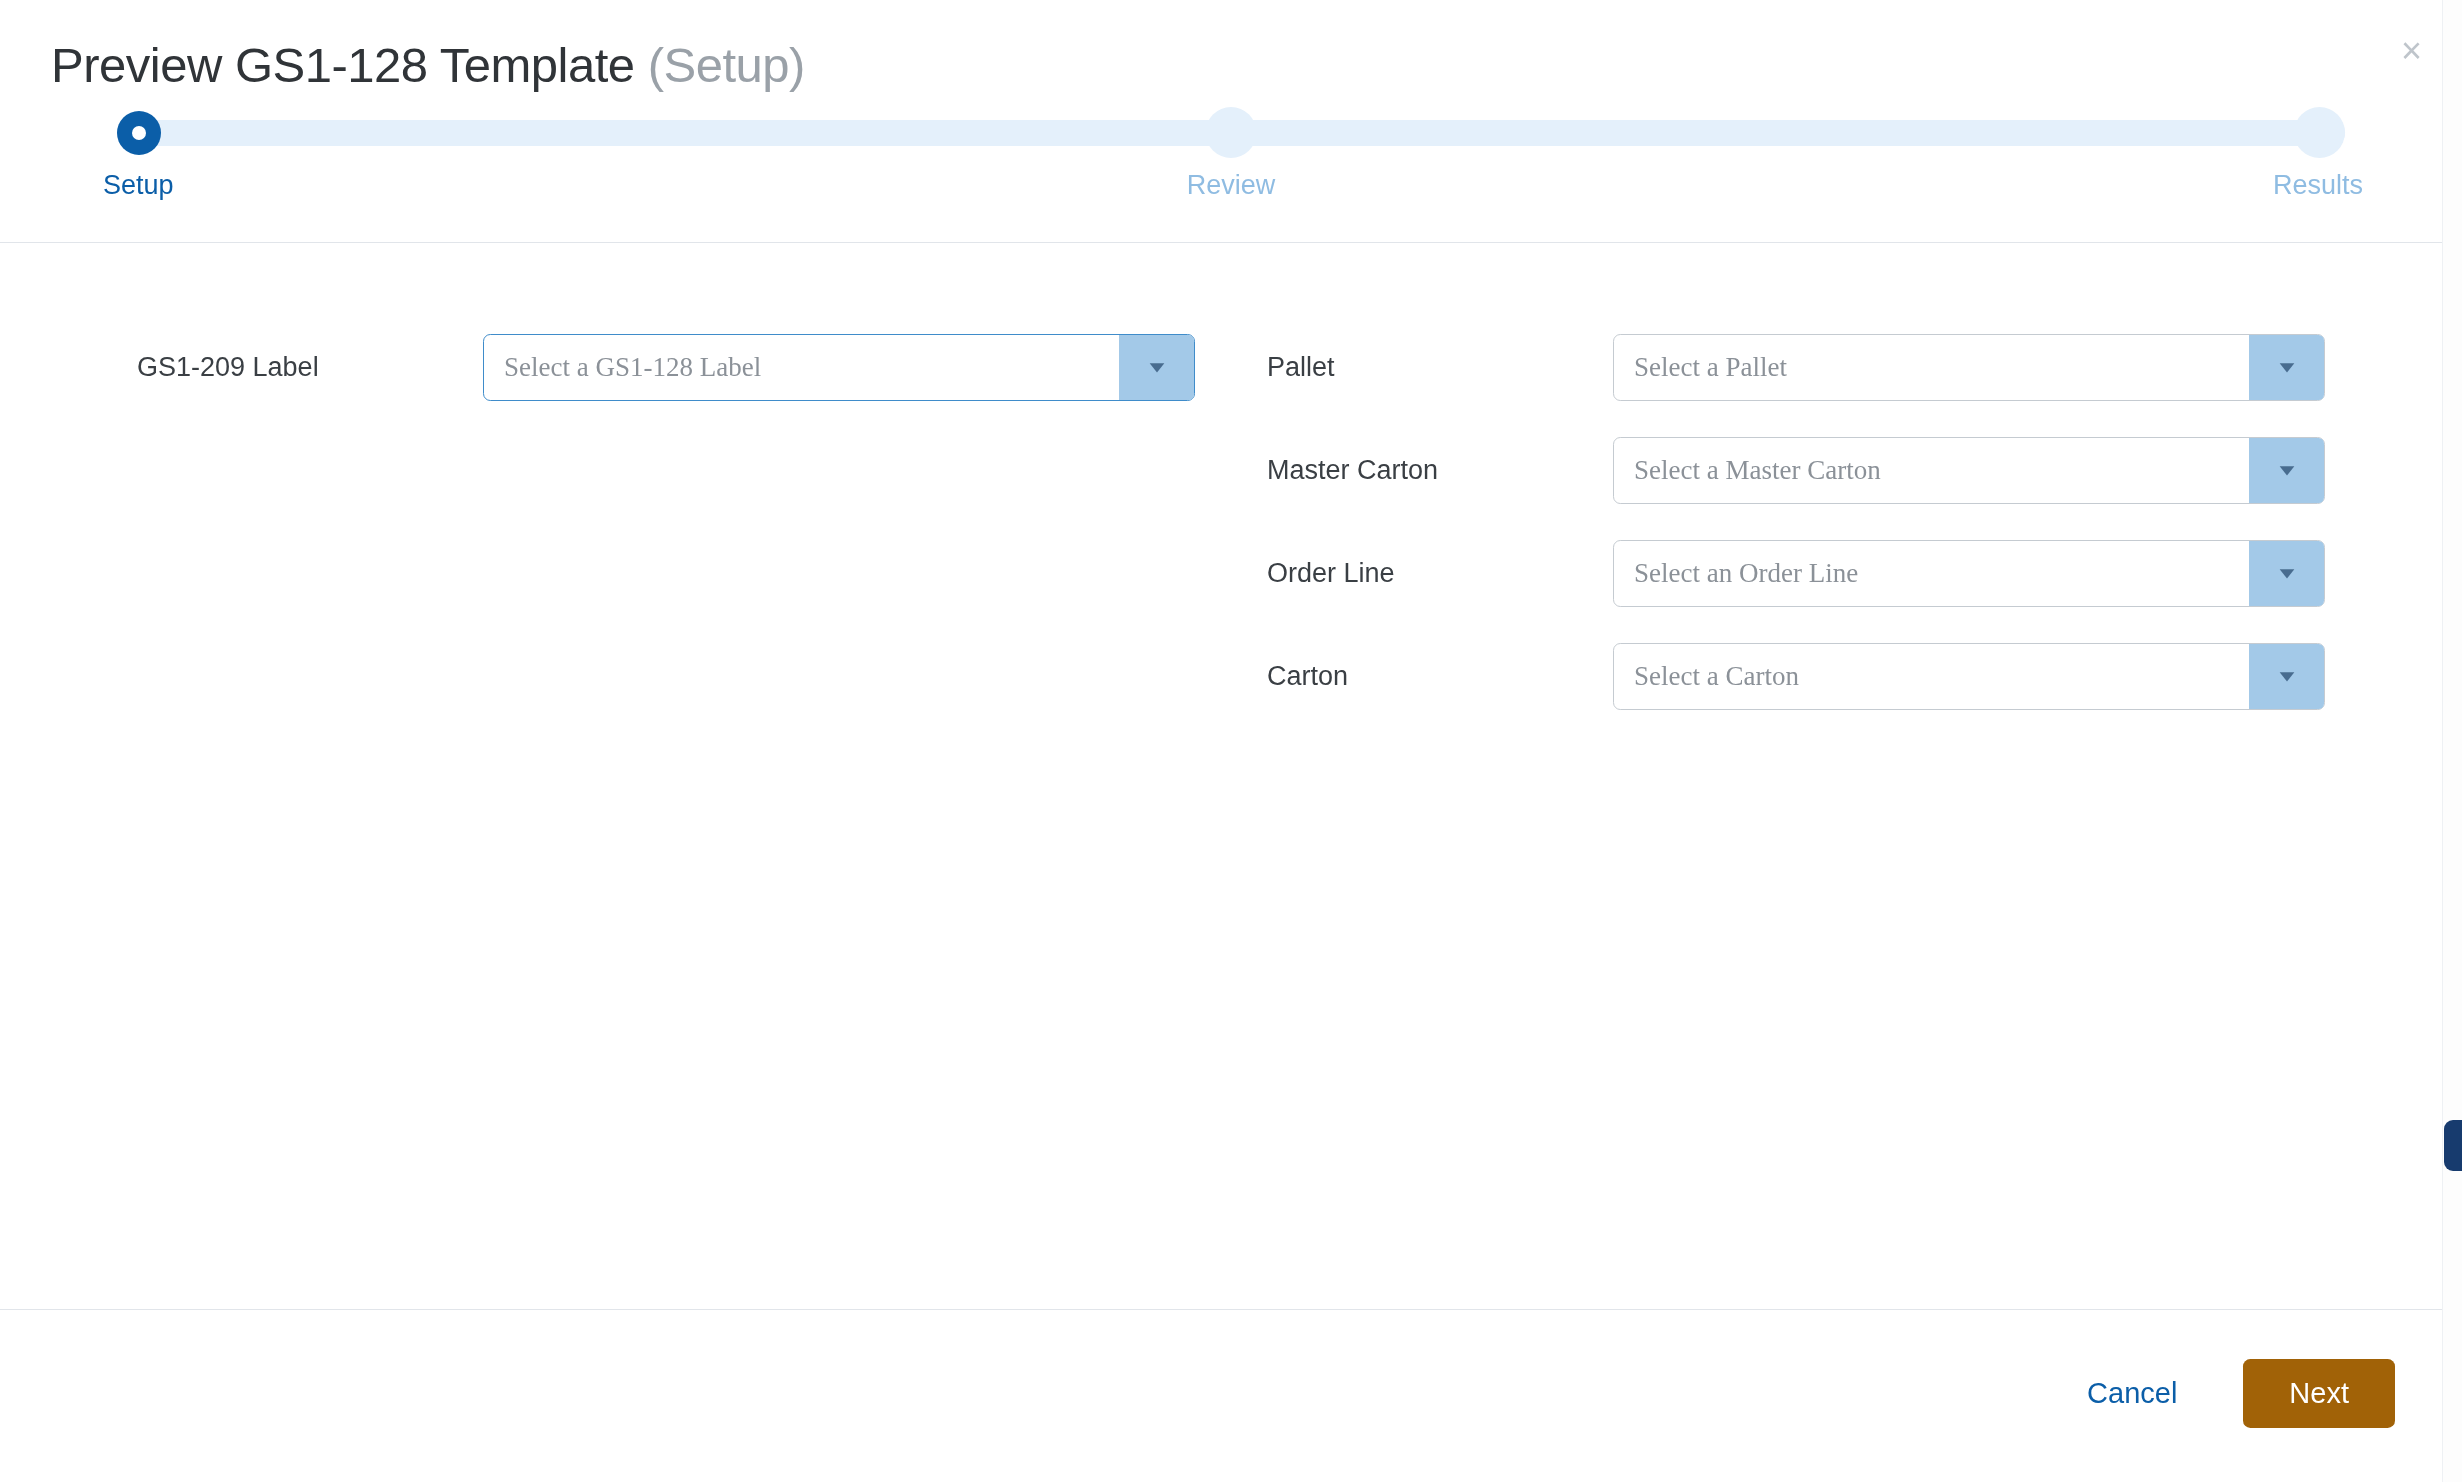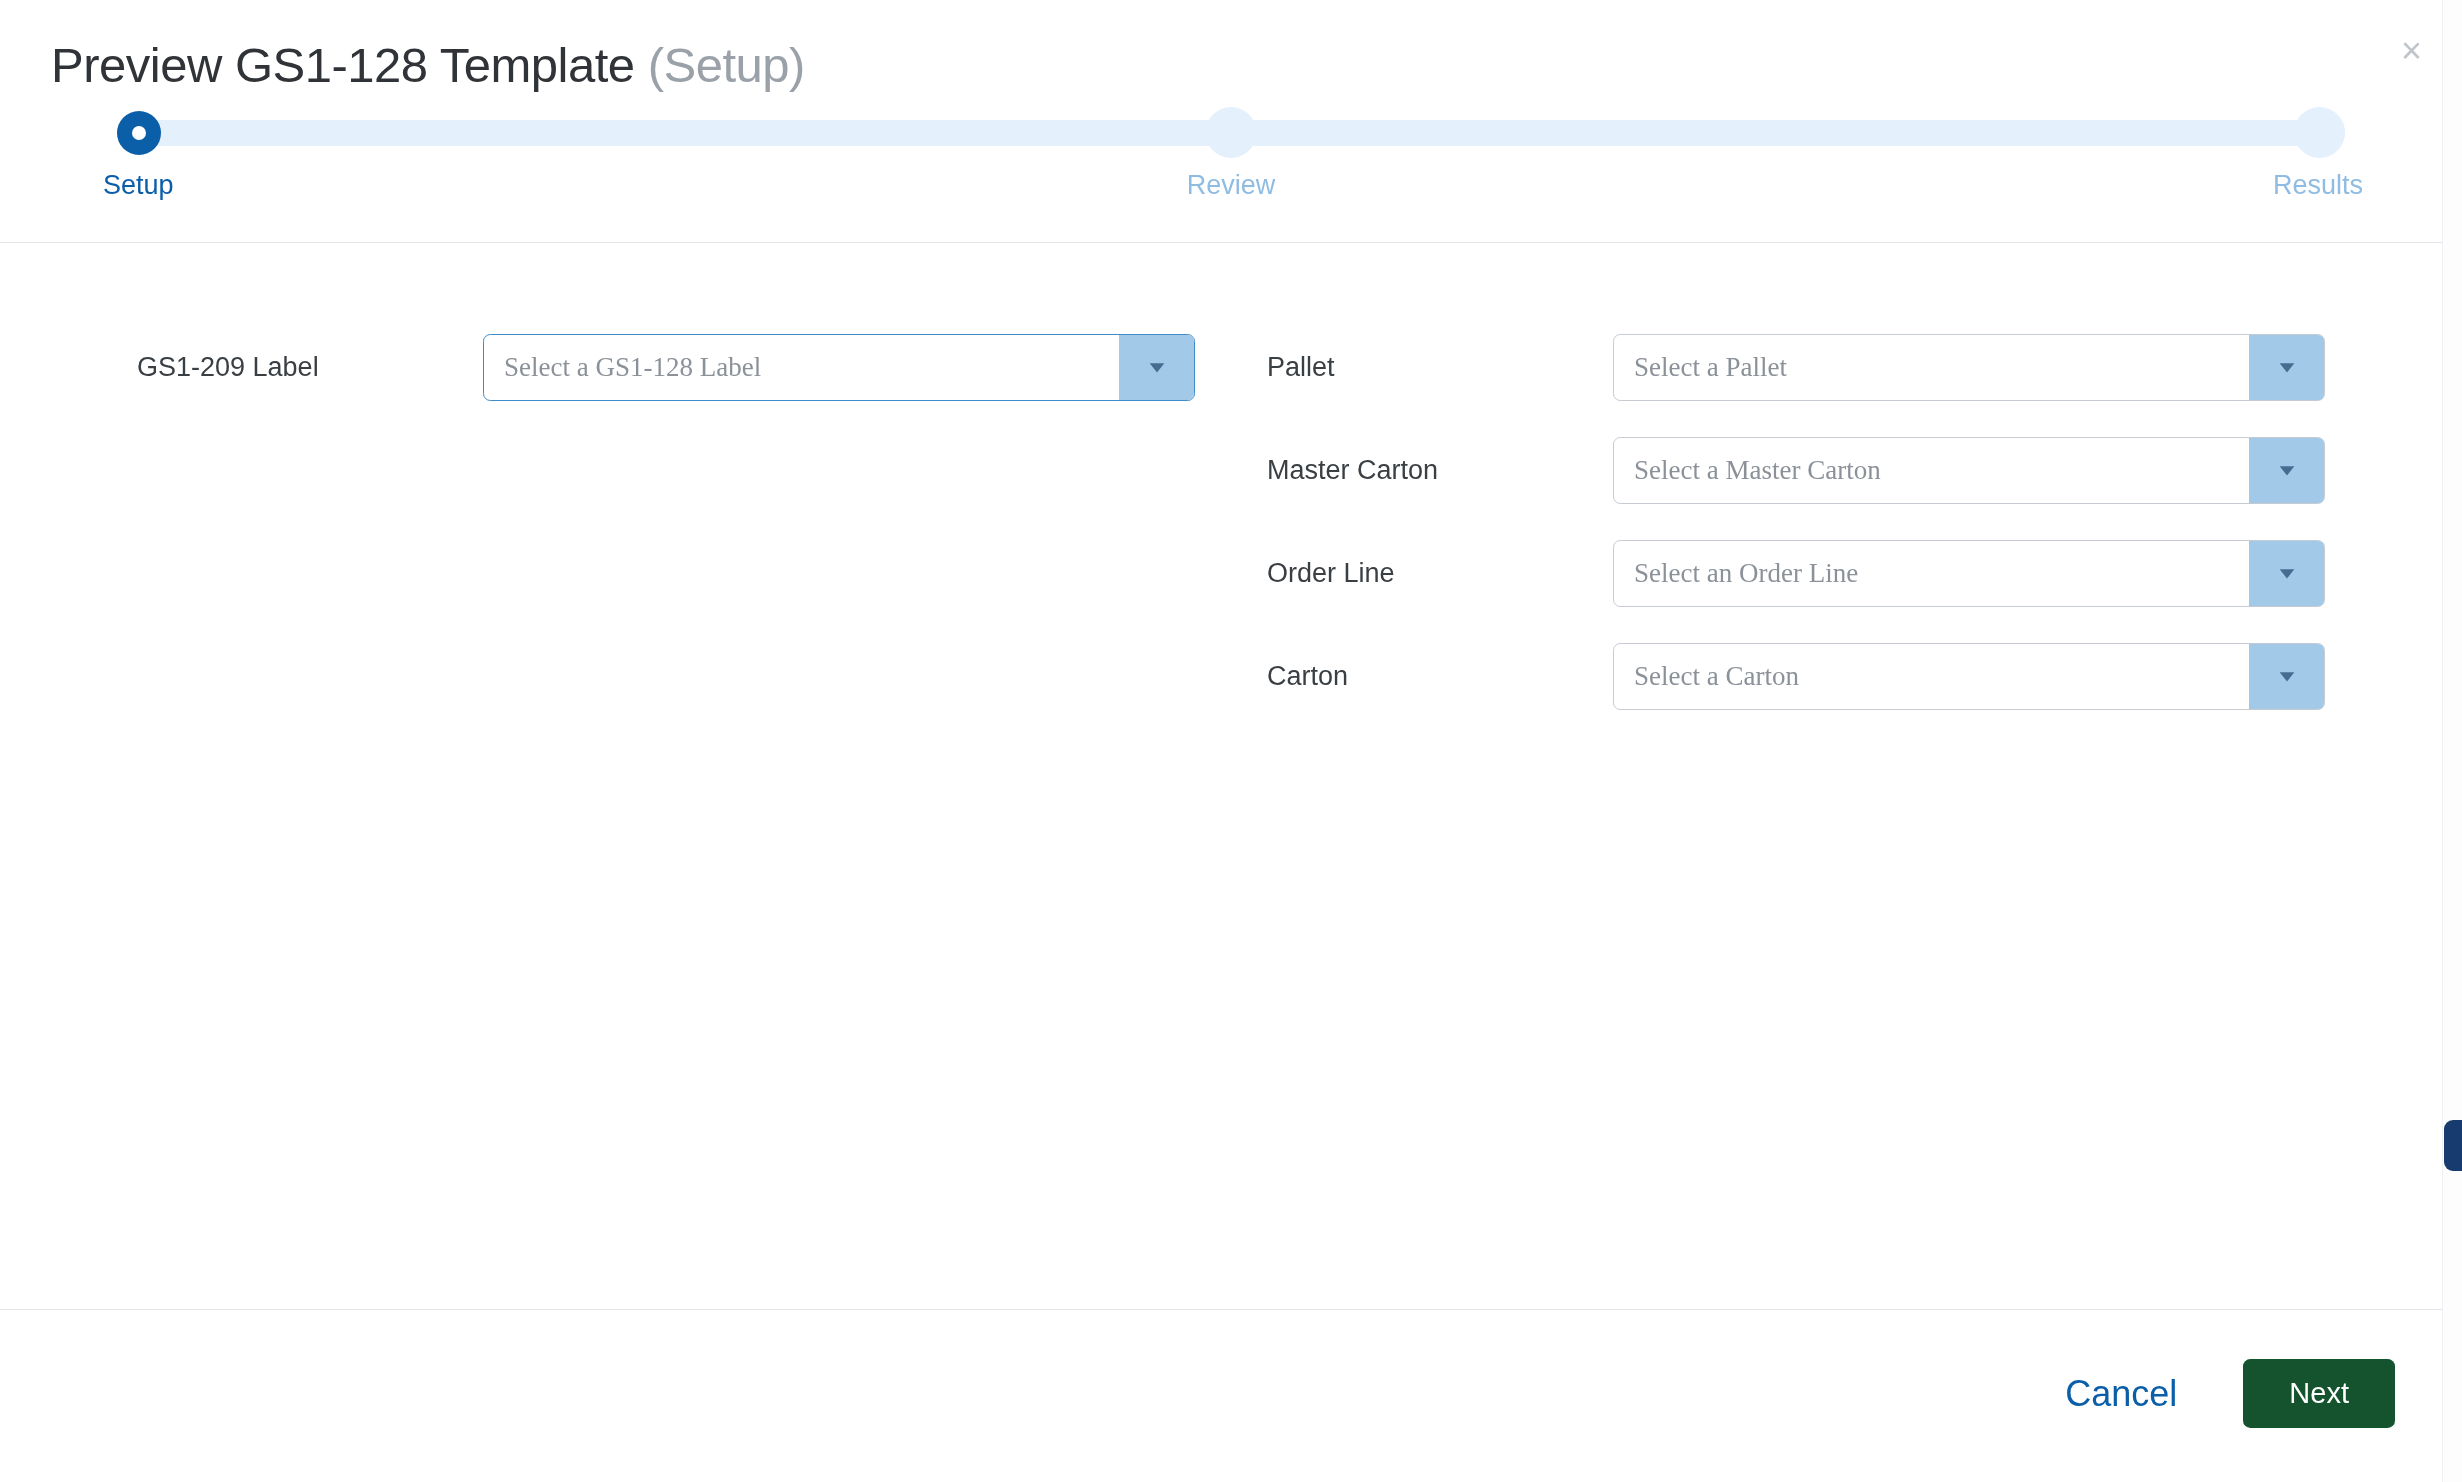--- a/index.html
+++ b/index.html
@@ -163,31 +163,31 @@
     }
     .footer {
       position: absolute;
       bottom: 55px;
       right: 67px;
       display: flex;
       align-items: center;
       gap: 66px;
     }
     .btn-cancel {
-      font-size: 36px;
+      font-size: 29px;
       color: #0b5ea8;
       background: none;
       border: none;
       cursor: pointer;
       font-weight: 500;
     }
     .btn-next {
       font-size: 29px;
       color: #fff;
-      background: #14532d;
+      background: #a16207;
       border: none;
       border-radius: 7.3px;
       padding: 18px 46px;
       cursor: pointer;
       font-weight: 500;
       text-align: right;
     }
     .right-edge {
       position: absolute;
       right: 0;

